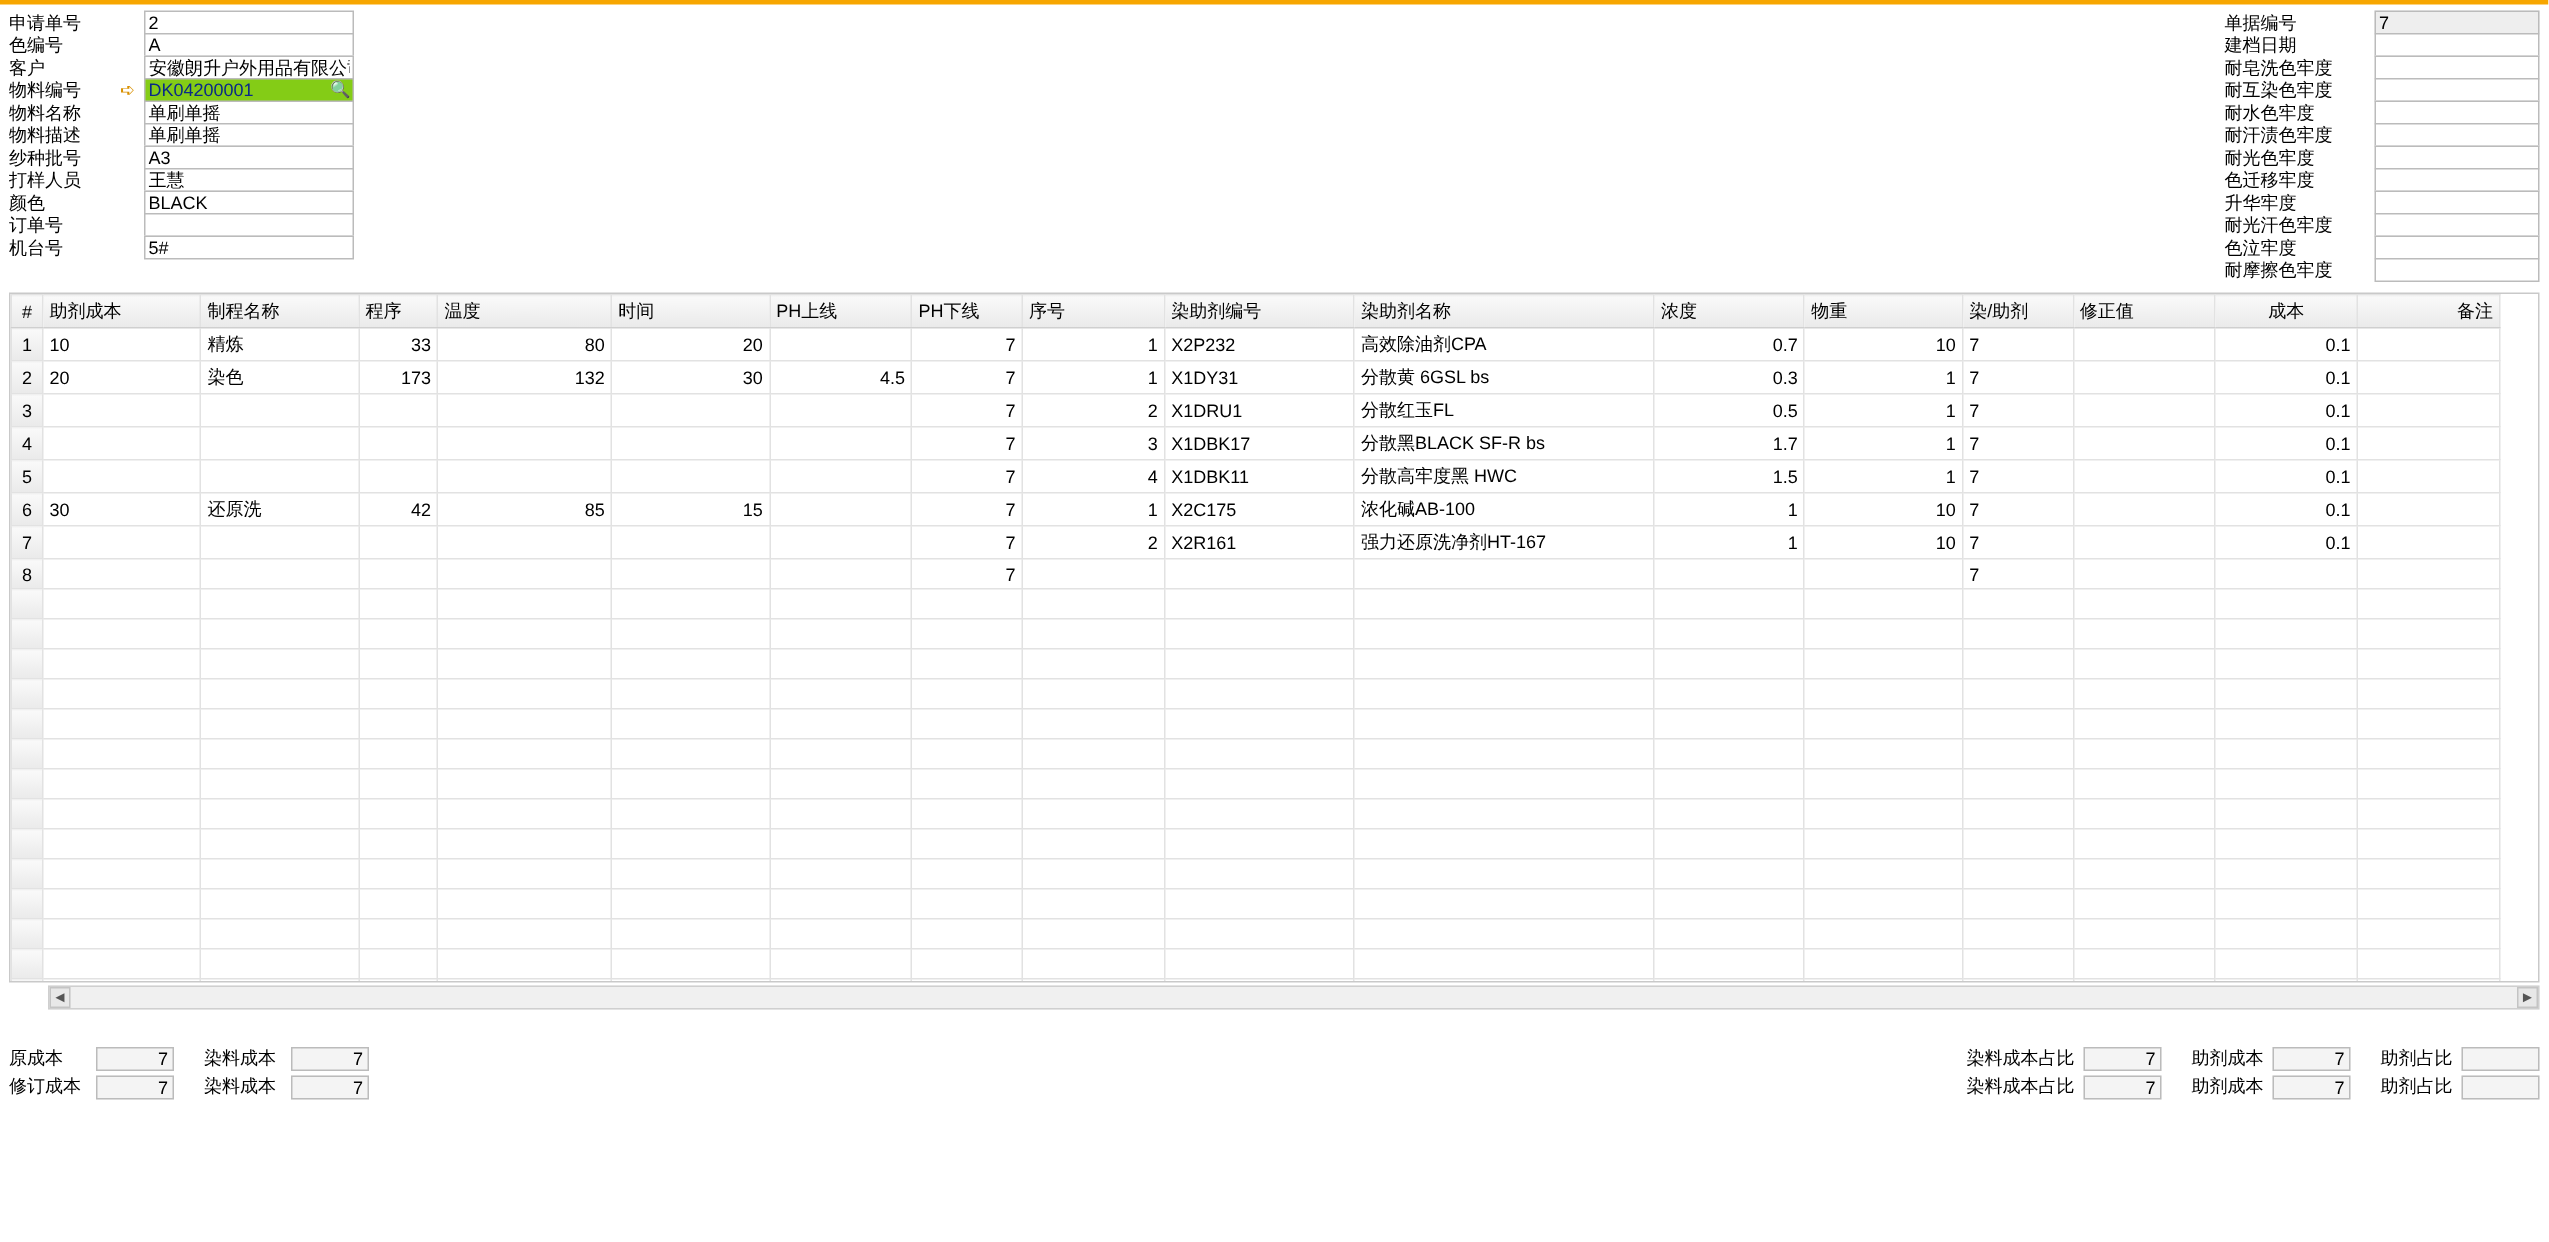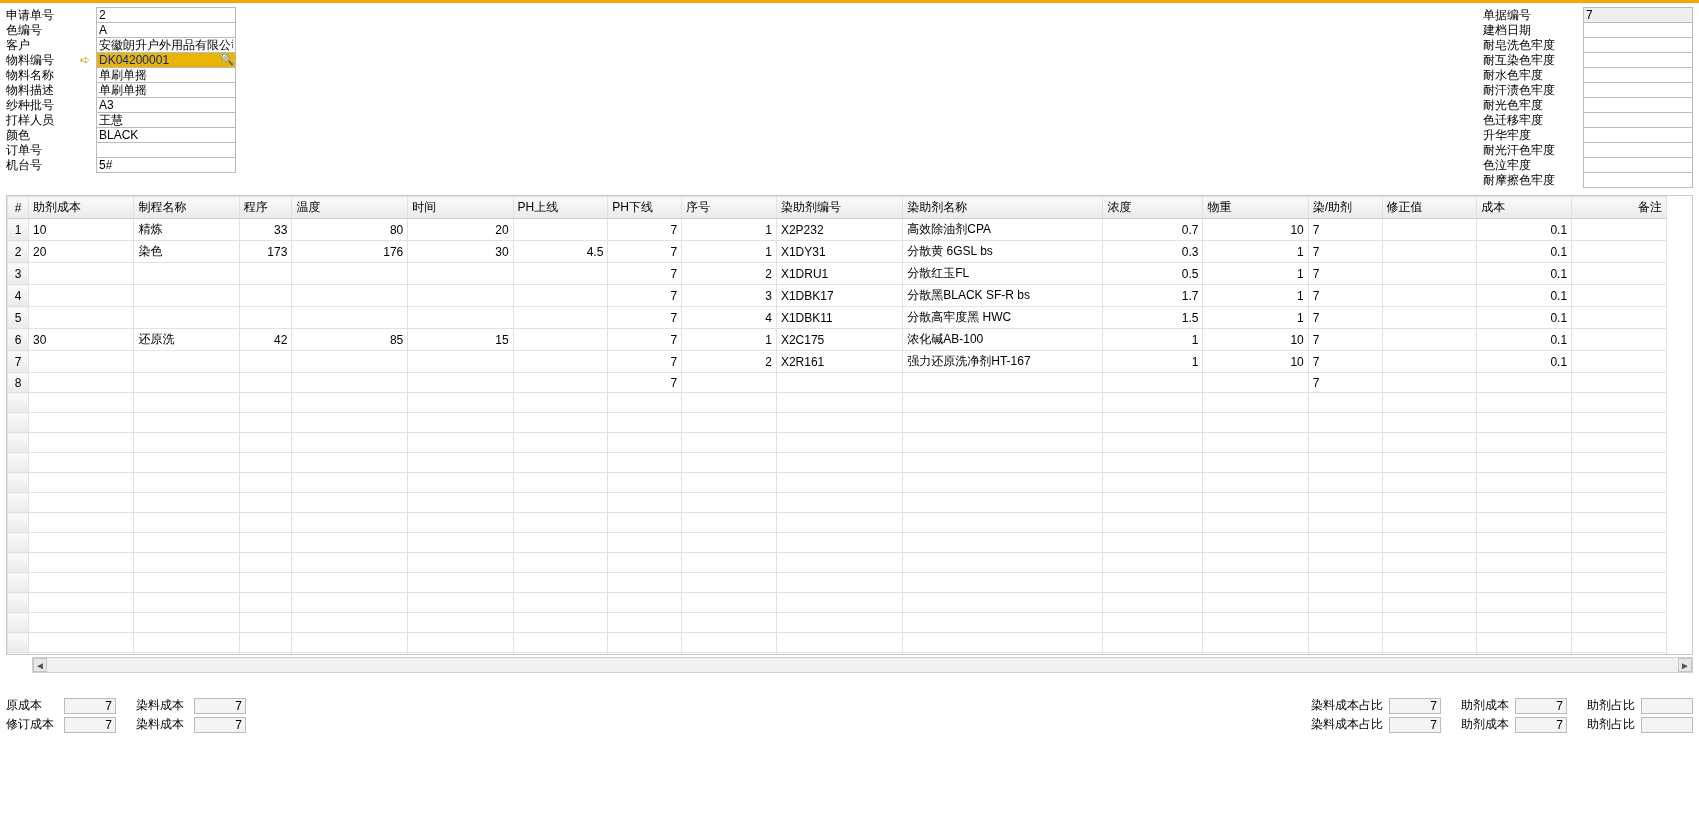--- a/index.html
+++ b/index.html
@@ -20,21 +20,21 @@
 .form-area { display: flex; justify-content: space-between; padding: 4px 6px 6px 6px; }
 .form-left, .form-right { display: flex; flex-direction: column; gap: 0; }
 .form-row { display: flex; align-items: center; height: 16px; margin-bottom: -1px; }
 .form-left .form-label { width: 90px; }
 .form-right .form-label { width: 100px; }
 .form-input {
   width: 140px; height: 16px; border: 1px solid #bbb; background: #fff;
   padding: 0 2px; font-size: 12px; font-family: inherit;
 }
 .form-right .form-input { width: 110px; }
-.form-input.hl { background: #eab308; color: #0a2a88; position: relative; }
+.form-input.hl { background: #84cc16; color: #0a2a88; position: relative; }
 .hl-wrap { position: relative; display: inline-block; }
 .hl-wrap .search-icon { position: absolute; right: 2px; top: 1px; font-size: 11px; color: #6b6b6b; pointer-events: none; }
 .arrow-icon { color: #d99000; font-size: 12px; width: 14px; margin-left: -16px; margin-right: 2px; }
 
 .table-wrap { margin: 2px 6px 0 6px; border: 1px solid #c9c9c9; height: 460px; overflow: hidden; }
 table { border-collapse: collapse; width: 1660px; table-layout: fixed; }
 th, td { border: 1px solid #e2e2e2; padding: 2px 4px; height: 20px; font-weight: normal; text-align: left; overflow: hidden; white-space: nowrap; }
 th { background: linear-gradient(to bottom, #fafafa, #eaeaea); border-bottom: 1px solid #cfcfcf; }
 td.num, th.num { text-align: right; }
 .rownum { width: 20px; text-align: center; background: linear-gradient(to bottom, #fafafa, #eaeaea); }
@@ -176,21 +176,21 @@
             <th style="width: 100px; margin-top: 32px;">时间</th>
             <th style="width: 90px;">PH上线</th>
             <th style="width: 70px;">PH下线</th>
             <th style="width: 90px;">序号</th>
             <th style="width: 120px;">染助剂编号</th>
             <th style="width: 190px;">染助剂名称</th>
             <th style="width: 95px;">浓度</th>
             <th style="width: 100px;">物重</th>
             <th style="width: 70px;">染/助剂</th>
             <th style="width: 90px;">修正值</th>
-            <th style="width: 90px;">成本</th>
+            <th style="width: 90px; text-align: center;">成本</th>
             <th style="width: 90px; text-align: right;">备注</th>
           </tr>
         </thead>
       <tbody id="grid-body">
           <tr>
             <td class="rownum">1</td>
             <td>10</td>
             <td>精炼</td>
             <td class="num">33</td>
             <td class="num">80</td>
@@ -205,21 +205,21 @@
             <td>7</td>
             <td></td>
             <td class="num">0.1</td>
             <td></td>
           </tr>
           <tr>
             <td class="rownum">2</td>
             <td>20</td>
             <td>染色</td>
             <td class="num">173</td>
-            <td class="num">176</td>
+            <td class="num">132</td>
             <td class="num">30</td>
             <td class="num">4.5</td>
             <td class="num">7</td>
             <td class="num">1</td>
             <td>X1DY31</td>
             <td>分散黄  6GSL bs</td>
             <td class="num">0.3</td>
             <td class="num">1</td>
             <td>7</td>
             <td></td>

